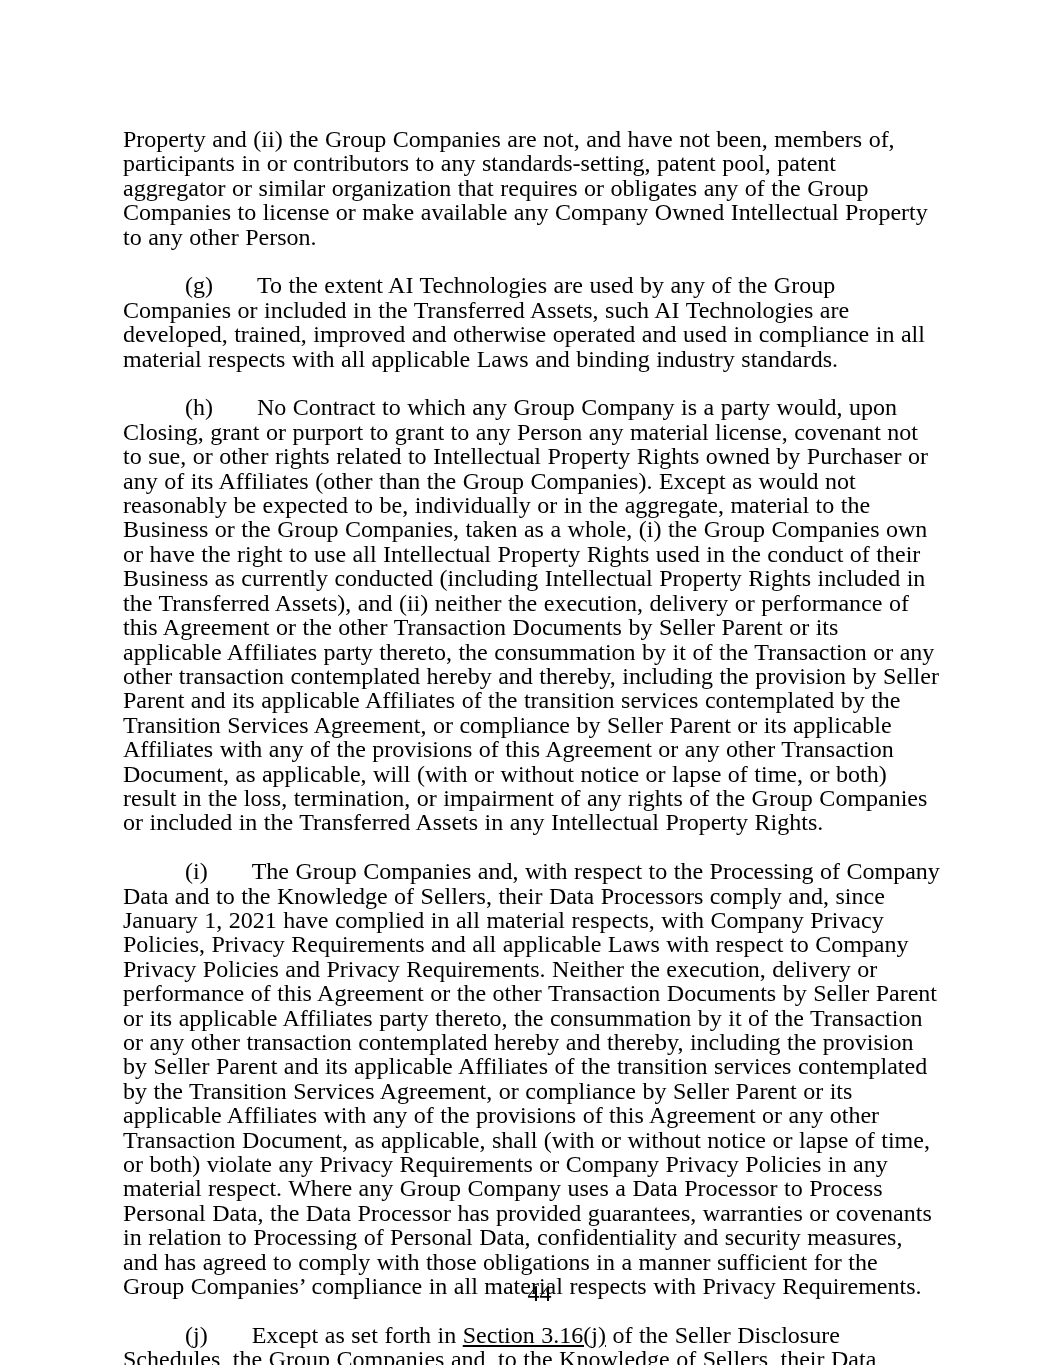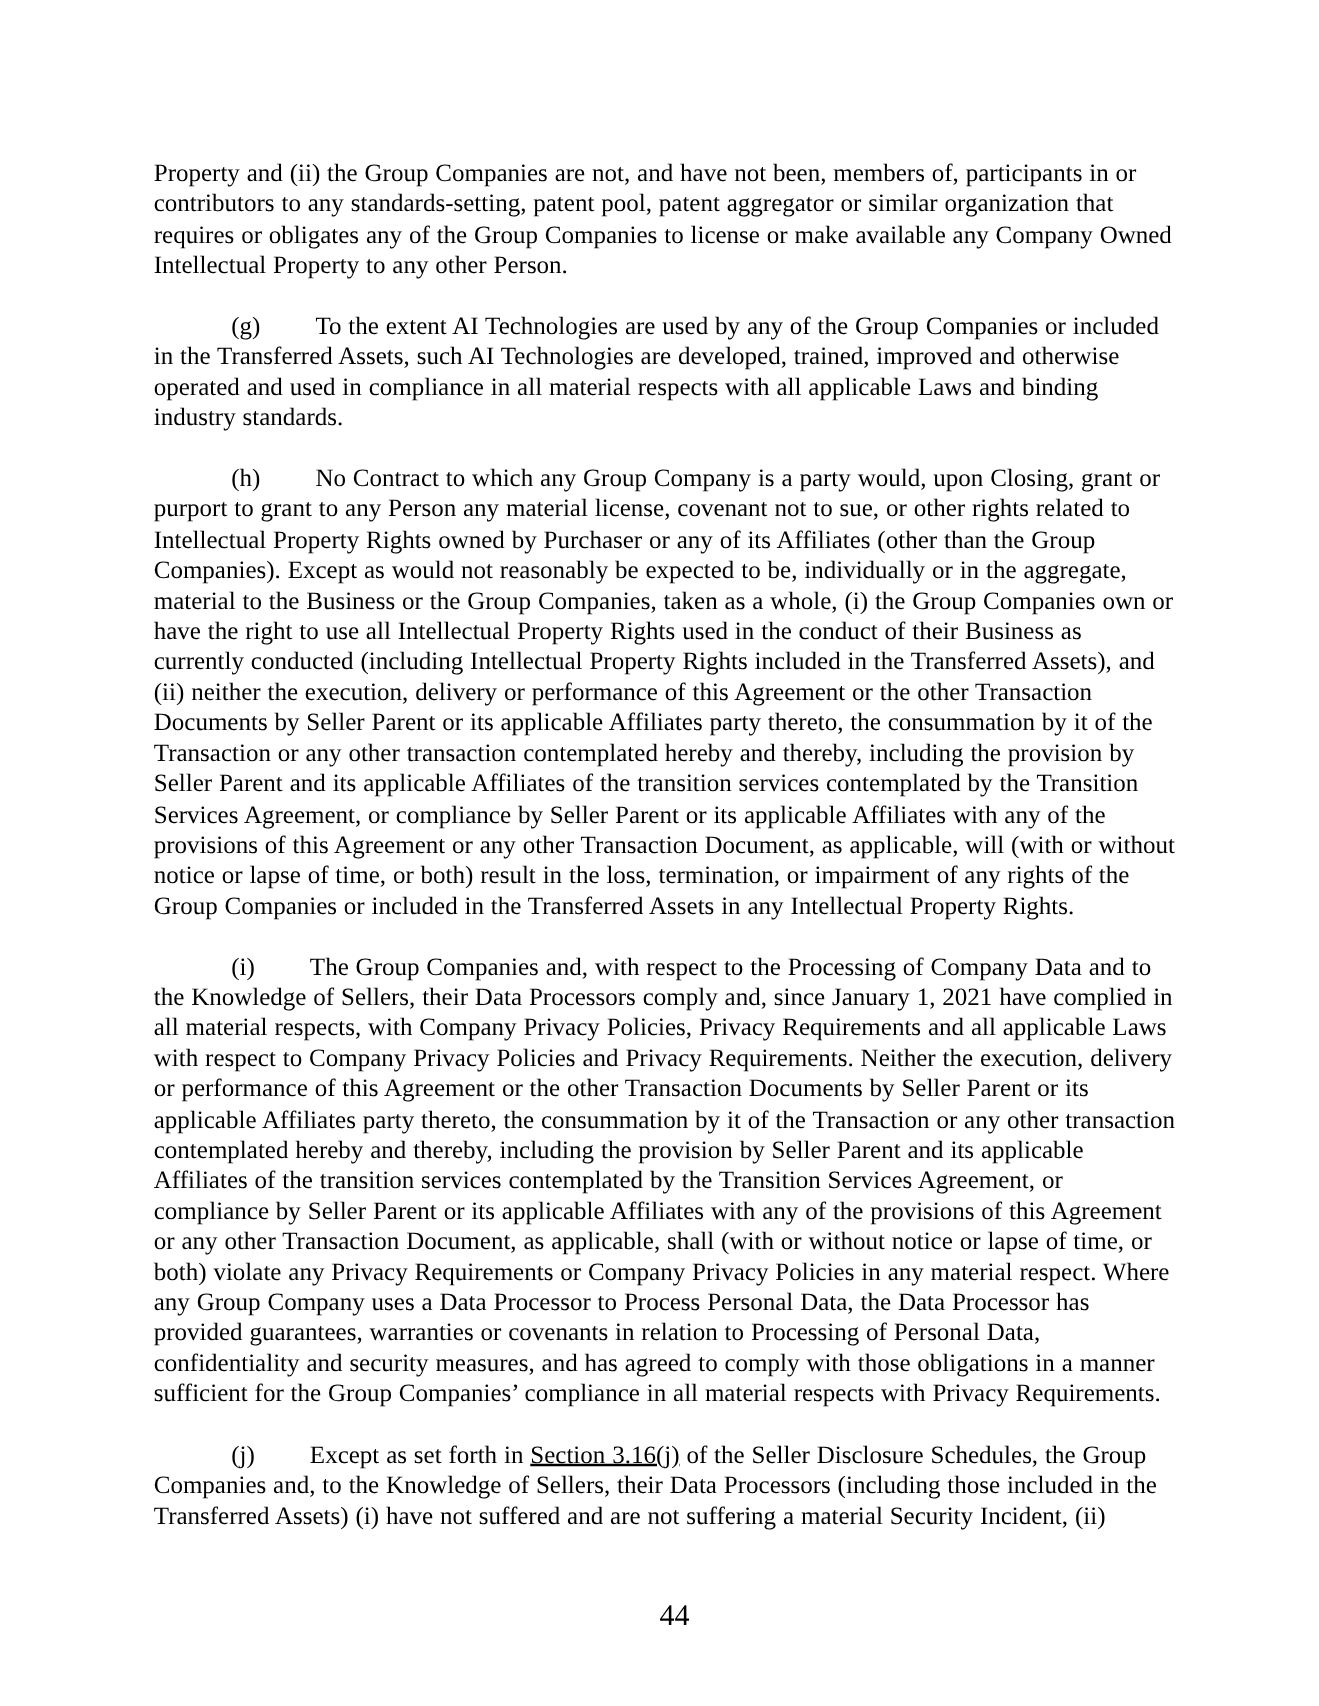--- a/index.html
+++ b/index.html
@@ -12,21 +12,21 @@
     color: #000000;
     overflow: hidden;
   }
   .page {
     position: absolute;
     inset: 0;
     padding: 127px 115px 0 123px;
     background: #ffffff;
   }
   .para {
-    font-size: 20px;
+    font-size: 24px;
     line-height: 24.4px;
     margin-bottom: 24.4px;
     text-align: left;
     word-spacing: 0.5px;
   }
   .para.indented { text-indent: 62px; }
   .tab { display: inline-block; width: 44px; }
   .section-link { text-decoration: underline; font-family: Liberation Serif, serif; }
   .page-number {
     position: absolute;

